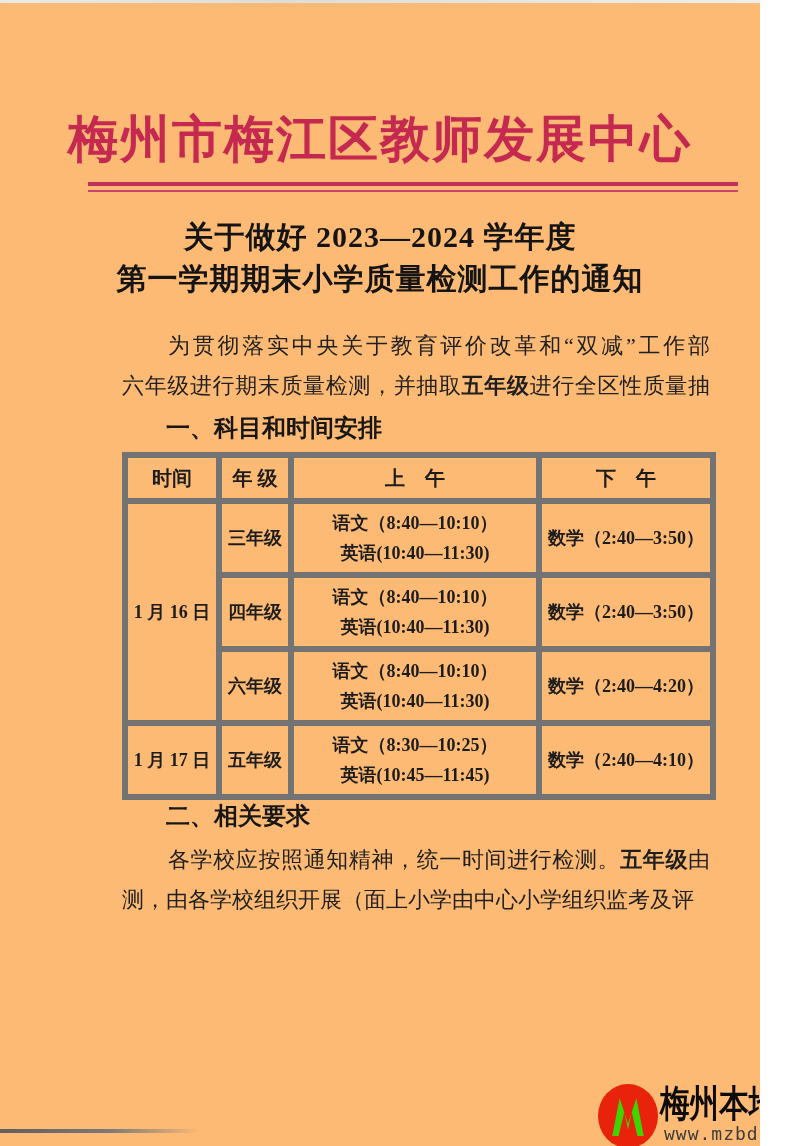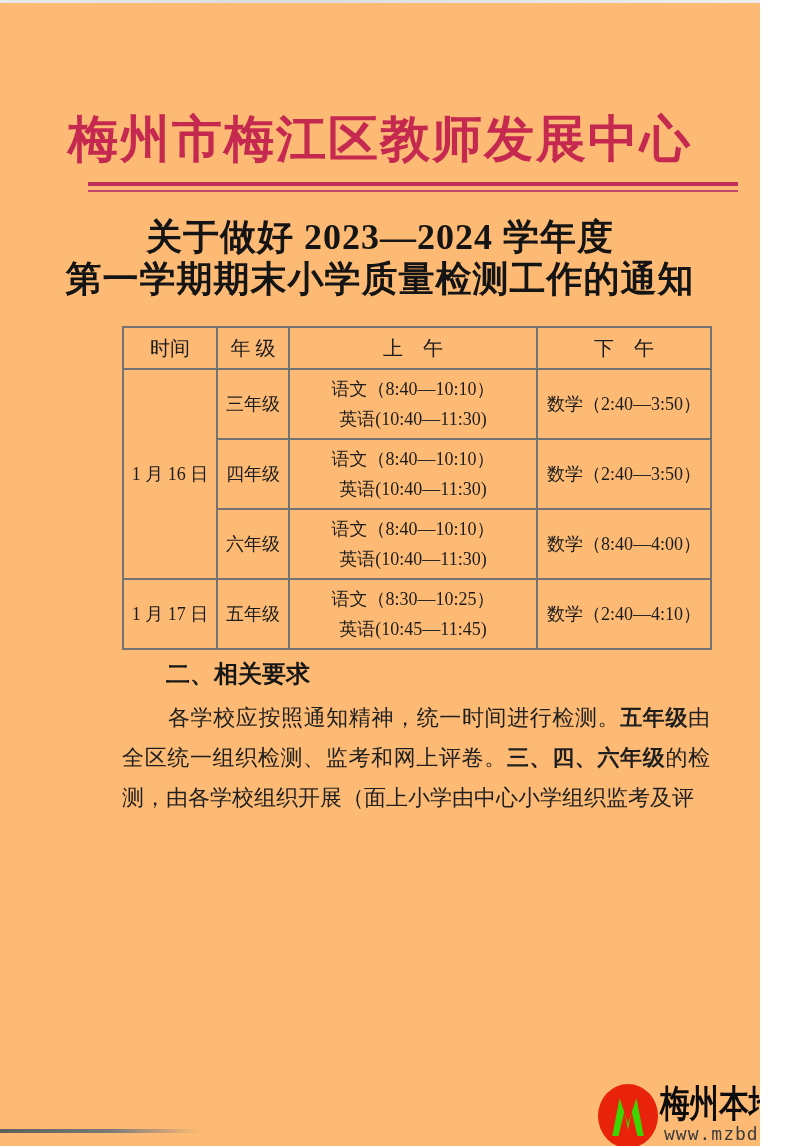--- a/index.html
+++ b/index.html
@@ -9,37 +9,37 @@
   .edge-top{position:absolute;top:0;left:0;width:800px;height:3px;
             background:linear-gradient(to right,#e9e9e9,#dcdcdc 35%,#e6e6e6 70%,#efefef);}
   .edge-bottom{position:absolute;left:0;bottom:13px;width:200px;height:4px;
             background:linear-gradient(to right,#5f5f5f,#7a7a7a 55%,rgba(150,150,150,0));}
   
   .org{margin:0;padding-top:110px;text-align:center;color:#c5294f;
        font-weight:700;font-size:50px;line-height:58px;letter-spacing:2px;}
   .rules{margin:14px 0 0 88px;width:650px;}
   .rule-thick{height:4px;background:#c0305a;}
   .rule-thin{margin-top:4px;height:2px;background:#c4476d;}
-  .doc-title{margin:0;text-align:center;font-weight:700;font-size:36px;line-height:42px;
+  .doc-title{margin:0;text-align:center;font-weight:700;font-size:30px;line-height:42px;
              letter-spacing:1px;color:#141414;}
   .doc-title.first{margin-top:24px;}
   
   .body{margin:26px 90px 0 122px;width:588px;font-size:22px;line-height:40px;}
   .line{white-space:nowrap;}
   .just{text-align:justify;text-align-last:justify;text-justify:inter-character;}
   .indent{text-indent:46px;}
   .bold-run{font-family:"Liberation Sans",sans-serif;font-weight:700;}
   .sec-heading{margin:6px 0 8px 44px;font-family:"Liberation Sans",sans-serif;
                font-weight:700;font-size:24px;line-height:32px;color:#161616;}
-  .sec2{margin-top:8px;}
+  .sec2{margin-top:0;}
   
   table.schedule{margin-top:8px;width:588px;border-collapse:collapse;table-layout:fixed;
                  font-size:18px;color:#1c1c1c;}
-  table.schedule td,table.schedule th{border:2px solid #737373;text-align:center;
-                 vertical-align:middle;padding:0;font-weight:normal;}
+  table.schedule td,table.schedule th{border:6px solid #737373;text-align:center;
+                 vertical-align:middle;padding:0;font-weight:bold;}
   table.schedule th{height:37px;font-size:20px;}
   table.schedule td{height:68px;}
   .m-line{line-height:30px;}
   
   .logo{position:absolute;left:598px;top:1084px;display:flex;align-items:flex-start;}
   .logo-circle{width:60px;height:64px;border-radius:50%;background:#e8220b;
                display:flex;align-items:center;justify-content:center;flex:0 0 auto;}
   .logo-text{margin-left:2px;}
   .logo-name{font-family:"Liberation Sans",sans-serif;font-weight:700;font-size:37px;
              line-height:40px;color:#0c0c0c;transform:scaleX(.8);transform-origin:left top;
@@ -60,21 +60,24 @@
     <div class="rule-thick"></div>
     <div class="rule-thin"></div>
   </div>
 
   <div class="doc-title first">关于做好 2023—2024 学年度</div>
   <div class="doc-title">第一学期期末小学质量检测工作的通知</div>
 
   <div class="body">
 
 
+    <div class="line just indent">为贯彻落实中央关于教育评价改革和“双减”工作部</div>
+    <div class="line just"><span>六年级进行期末质量检测，并抽取</span><span class="bold-run">五年级</span><span>进行全区性质量抽</span></div>
 
+    <h2 class="sec-heading">一、科目和时间安排</h2>
 
     <table class="schedule">
       <colgroup>
         <col style="width:94px">
           <col style="width:72px">
           <col style="width:248px">
           <col style="width:174px">
       </colgroup>
       <tbody>
           <tr>
@@ -99,38 +102,37 @@
           <div class="m-line">英语(10:40—11:30)</div>
         </td>
         <td>数学（2:40—3:50）</td>
       </tr>
       <tr>
         <td>六年级</td>
         <td>
           <div class="m-line">语文（8:40—10:10）</div>
           <div class="m-line">英语(10:40—11:30)</div>
         </td>
-        <td>数学（8:40—4:00）</td>
+        <td>数学（2:40—4:20）</td>
       </tr>
       <tr>
         <td>1 月 17 日</td>
         <td>五年级</td>
         <td>
           <div class="m-line">语文（8:30—10:25）</div>
           <div class="m-line">英语(10:45—11:45)</div>
         </td>
         <td>数学（2:40—4:10）</td>
       </tr>
     </tbody>
       </table>
 
     <h2 class="sec-heading sec2">二、相关要求</h2>
 
     <div class="line just indent"><span>各学校应按照通知精神，统一时间进行检测。</span><span class="bold-run">五年级</span><span>由</span></div>
-    <div class="line just"><span>全区统一组织检测、监考和网上评卷。</span><span class="bold-run">三、四、六年级</span><span>的检</span></div>
     <div class="line">测，由各学校组织开展（面上小学由中心小学组织监考及评</div>
 
   </div>
 
   <div class="logo">
     <div class="logo-circle">
       <svg width="42" height="42" viewBox="0 0 40 40">
         <polygon points="5,39 12,3 20,27 28,3 35,39 29,39 23.5,16 20,33 16.5,16 11,39" fill="#3ed400"></polygon>
       </svg>
     </div>

